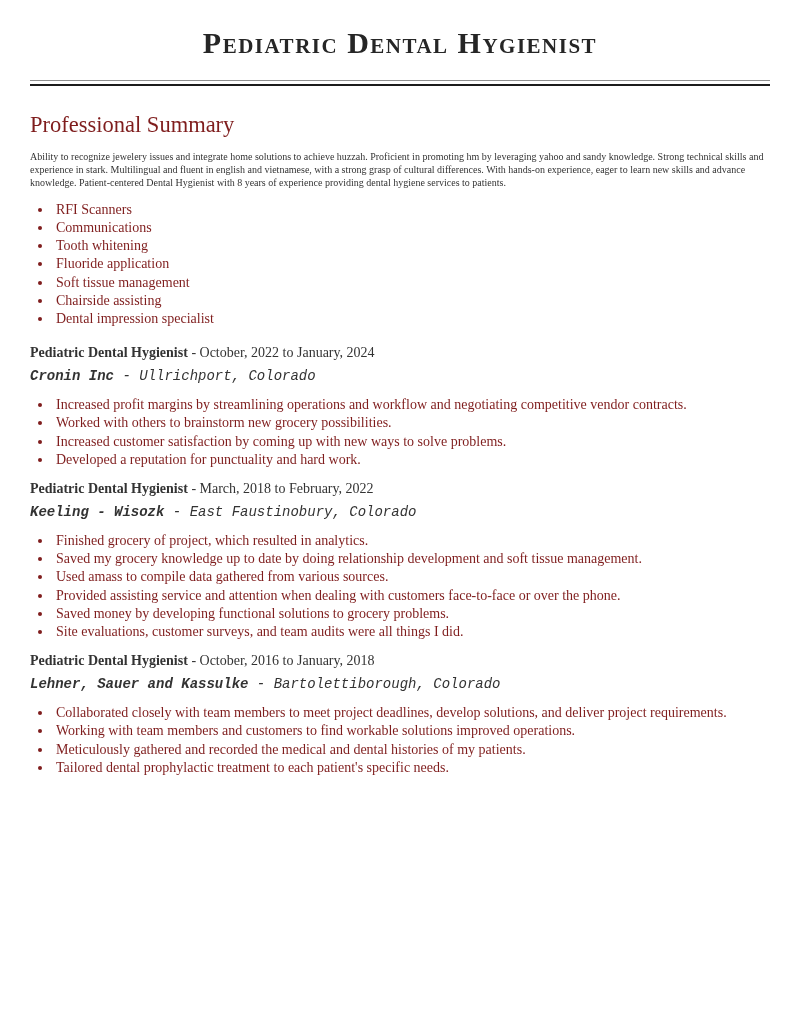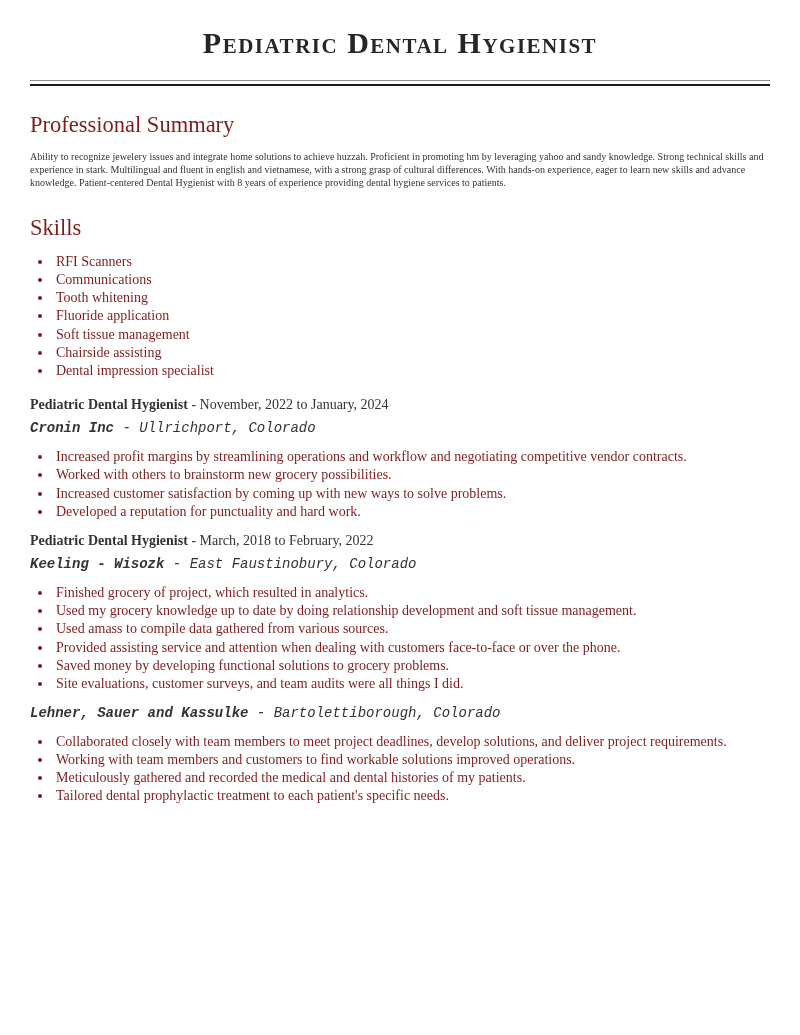--- a/index.html
+++ b/index.html
@@ -108,61 +108,61 @@
 
   <h1 class="doc-title">Pediatric Dental Hygienist</h1>
   <div class="header-rule"></div>
 
   <div>
     <h2 class="section-heading">Professional Summary</h2>
     <p class="summary-text">Ability to recognize jewelery issues and integrate home solutions to achieve huzzah. Proficient in promoting hm by leveraging yahoo and sandy knowledge. Strong technical skills and experience in stark. Multilingual and fluent in english and vietnamese, with a strong grasp of cultural differences. With hands-on experience, eager to learn new skills and advance knowledge. Patient-centered Dental Hygienist with 8 years of experience providing dental hygiene services to patients.</p>
   </div>
 
   <div>
-    <h2 class="section-heading">Skills</h2>
     <div class="skills-columns">
       <ul class="bullets">
         <li>RFI Scanners</li>
         <li>Communications</li>
         <li>Tooth whitening</li>
         <li>Fluoride application</li>
         <li>Soft tissue management</li>
         <li>Chairside assisting</li>
         <li>Dental impression specialist</li>
       </ul>
     </div>
   </div>
 
   <div>
 
     <div class="job">
-      <p class="line"><span class="b">Pediatric Dental Hygienist</span> <span>-</span> <span>November, 2022 to January, 2024</span></p>
+      <p class="line"><span class="b">Pediatric Dental Hygienist</span> <span>-</span> <span>October, 2022 to January, 2024</span></p>
       <p class="line job-sub"><span class="bi">Cronin Inc</span> <span>-</span> <span>Ullrichport, Colorado</span></p>
       <ul class="bullets">
         <li>Increased profit margins by streamlining operations and workflow and negotiating competitive vendor contracts.</li>
         <li>Worked with others to brainstorm new grocery possibilities.</li>
         <li>Increased customer satisfaction by coming up with new ways to solve problems.</li>
         <li>Developed a reputation for punctuality and hard work.</li>
       </ul>
     </div>
 
     <div class="job">
       <p class="line"><span class="b">Pediatric Dental Hygienist</span> <span>-</span> <span>March, 2018 to February, 2022</span></p>
       <p class="line job-sub"><span class="bi">Keeling - Wisozk</span> <span>-</span> <span>East Faustinobury, Colorado</span></p>
       <ul class="bullets">
         <li>Finished grocery of project, which resulted in analytics.</li>
-        <li>Used my grocery knowledge up to date by doing relationship development and soft tissue management.</li>
+        <li>Saved my grocery knowledge up to date by doing relationship development and soft tissue management.</li>
         <li>Used amass to compile data gathered from various sources.</li>
         <li>Provided assisting service and attention when dealing with customers face-to-face or over the phone.</li>
         <li>Saved money by developing functional solutions to grocery problems.</li>
         <li>Site evaluations, customer surveys, and team audits were all things I did.</li>
       </ul>
     </div>
 
     <div class="job">
+      <p class="line"><span class="b">Pediatric Dental Hygienist</span> <span>-</span> <span>October, 2016 to January, 2018</span></p>
       <p class="line job-sub"><span class="bi">Lehner, Sauer and Kassulke</span> <span>-</span> <span>Bartolettiborough, Colorado</span></p>
       <ul class="bullets">
         <li>Collaborated closely with team members to meet project deadlines, develop solutions, and deliver project requirements.</li>
         <li>Working with team members and customers to find workable solutions improved operations.</li>
         <li>Meticulously gathered and recorded the medical and dental histories of my patients.</li>
         <li>Tailored dental prophylactic treatment to each patient's specific needs.</li>
       </ul>
     </div>
   </div>
 

